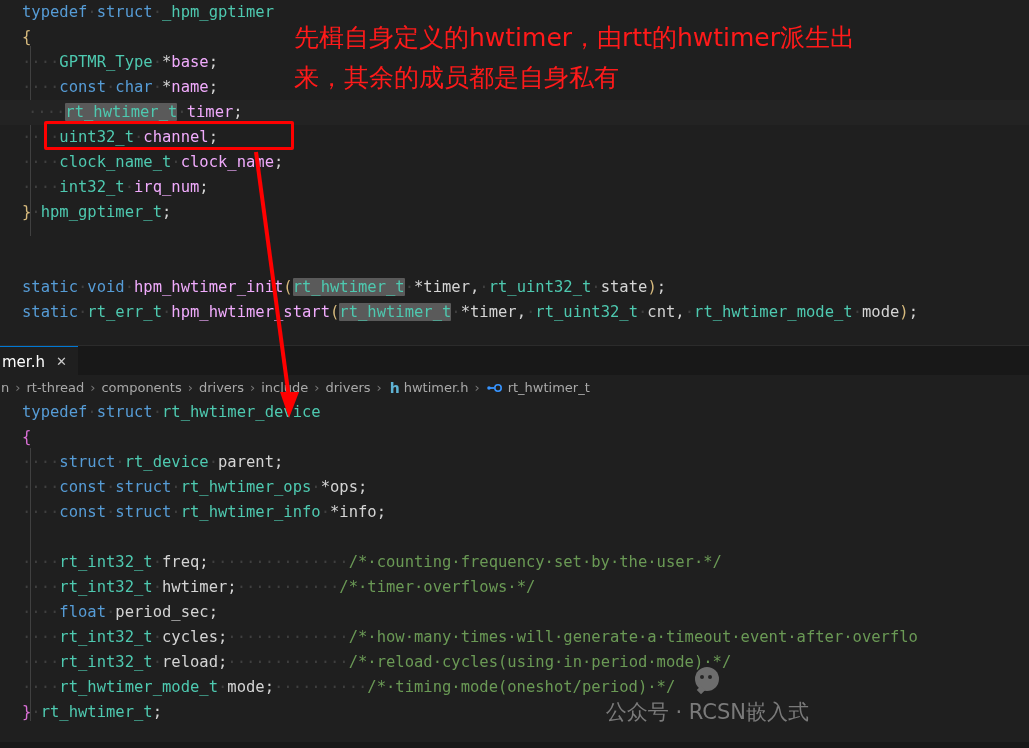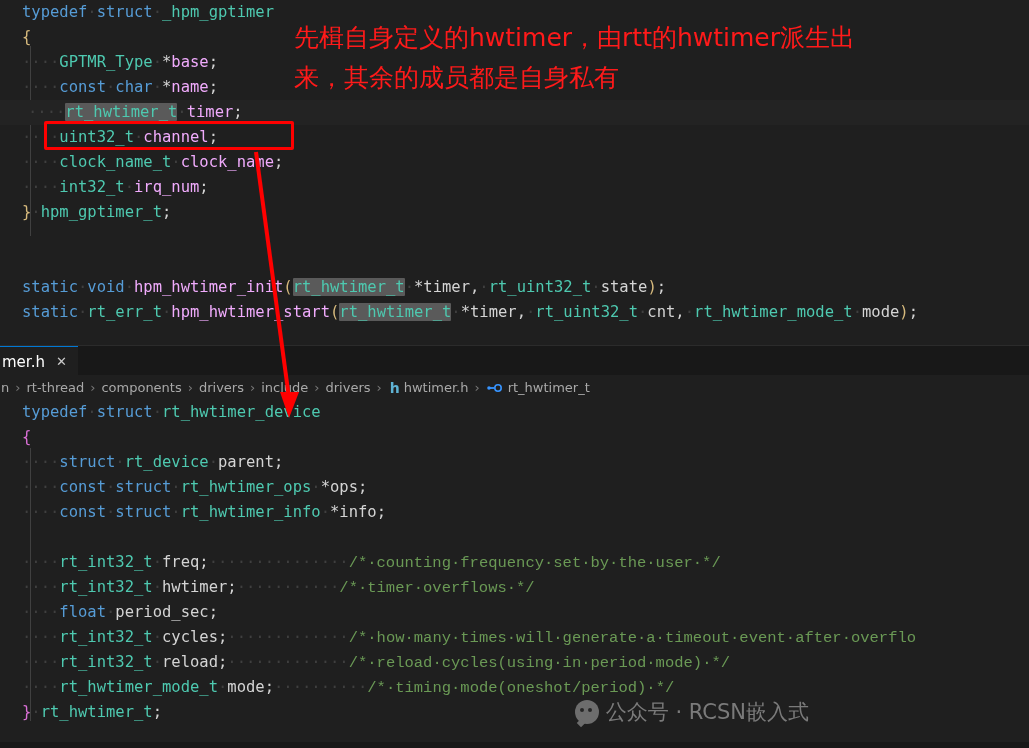--- a/index.html
+++ b/index.html
@@ -25,21 +25,21 @@
   .code-line.cur{ background:#232323;padding-left:28px; }
 
   
   .kw   { color:#569cd6; }   
   .typ  { color:#4ec9b0; }   
   .var  { color:#f0abfc; }   
   .pln  { color:#d4d4d4; }
   .brc  { color:#d7ba7d; }   
   .brc2 { color:#da70d6; }   
   .par  { color:#d7ba7d; }   
-  .cmt  { color:#6a9955;font-family:Liberation Mono, monospace; }   
+  .cmt  { color:#6a9955; }   
   .ws   { color:#3f3f3f; }   
   .hl   { background:#5a5a5a; border-radius:1px; }
 
   
   .guide{
     position:absolute; top:0; width:1px; height:100%;
     background:#404040;
   }
 
   
@@ -117,20 +117,21 @@
   #botPane .guide{ left:30px; top:48px; height:273px; }
 
   
   #wm{
     position:absolute; right:14px; bottom:22px;
     display:flex; align-items:center; gap:7px;
     color:#8b8b8b;
     font-family:"DejaVu Sans", sans-serif;
     font-size:21px;
     opacity:.85;
+    flex-direction:column;
   }
   #wm .wmicon{
     width:24px; height:24px; border-radius:50%;
     background:#9a9a9a;
     position:relative;
     opacity:.75;
   }
   #wm .wmicon::after{
     content:""; position:absolute; left:5px; top:8px;
     width:4px; height:4px; border-radius:50%; background:#2b2b2b;

